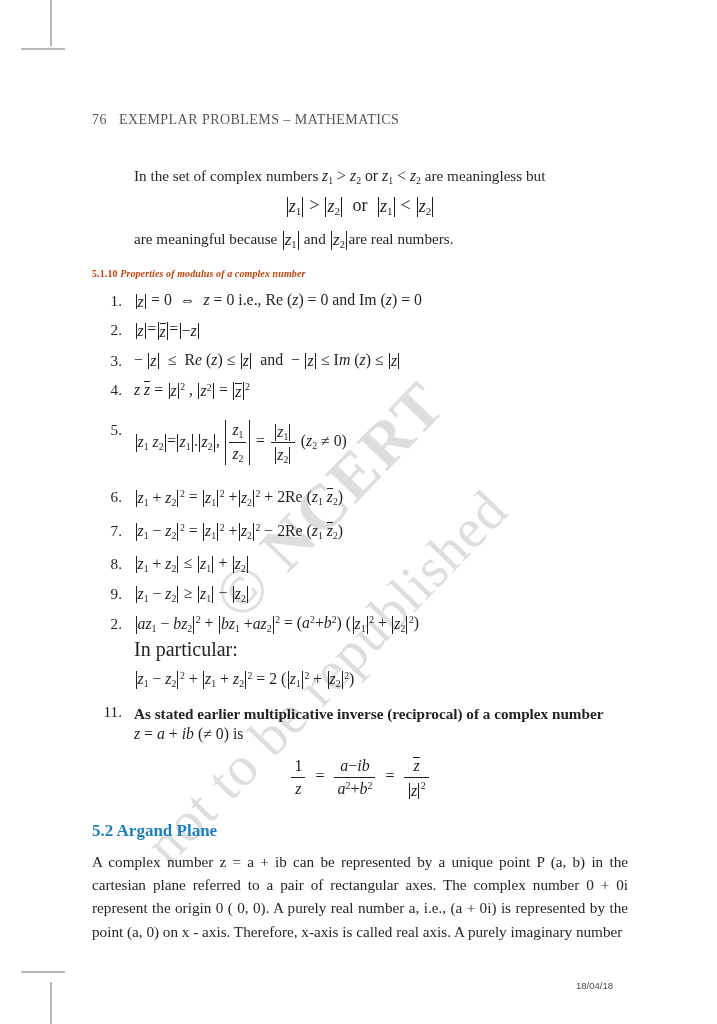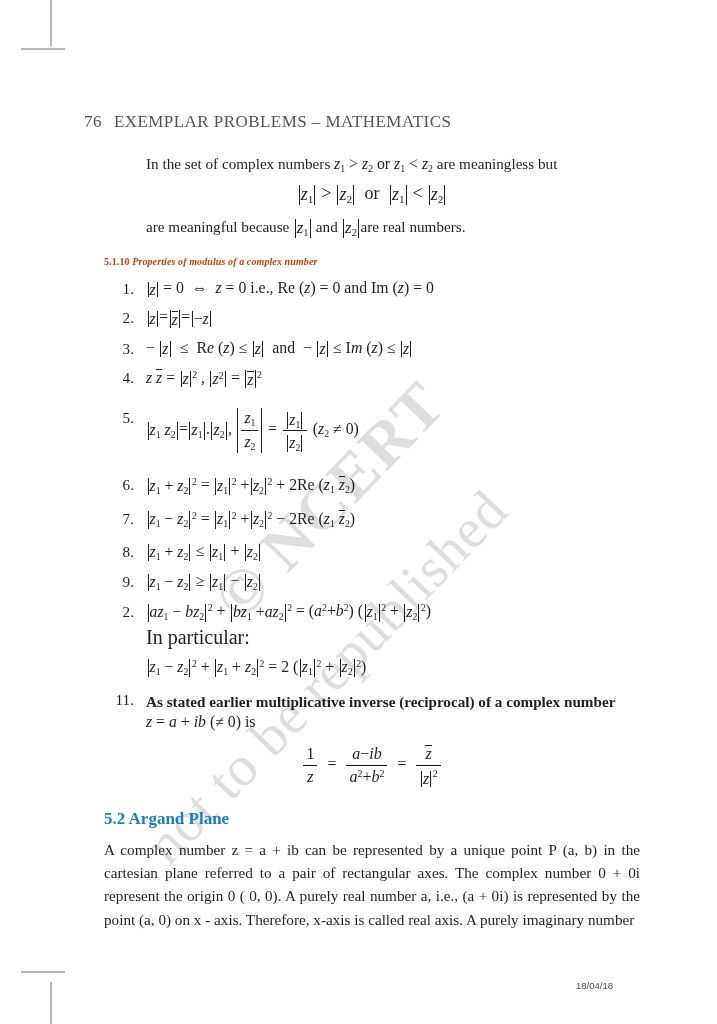--- a/index.html
+++ b/index.html
@@ -56,35 +56,34 @@
   
   .page {
     position: absolute;
     left: 0; top: 0;
     width: 717px;
     height: 1024px;
   }
 
   .running-head {
     position: absolute;
-    left: 84px;
+    left: 92px;
     top: 112px;
-    font-size: 17px;
+    font-size: 14px;
     color: #555459;
     letter-spacing: 0.45px;
     white-space: nowrap;
   }
   .running-head .pg { margin-right: 12px; }
 
   .content {
     position: absolute;
     left: 92px;
-    top: 152px;
+    top: 164px;
     width: 536px;
-    margin-left: 12px;
   }
 
   
   .para {
     font-size: 15.2px;
     line-height: 1.52;
     text-align: justify;
     margin: 0;
   }
   .indent { text-indent: 0; margin-left: 42px; width: 494px; }

